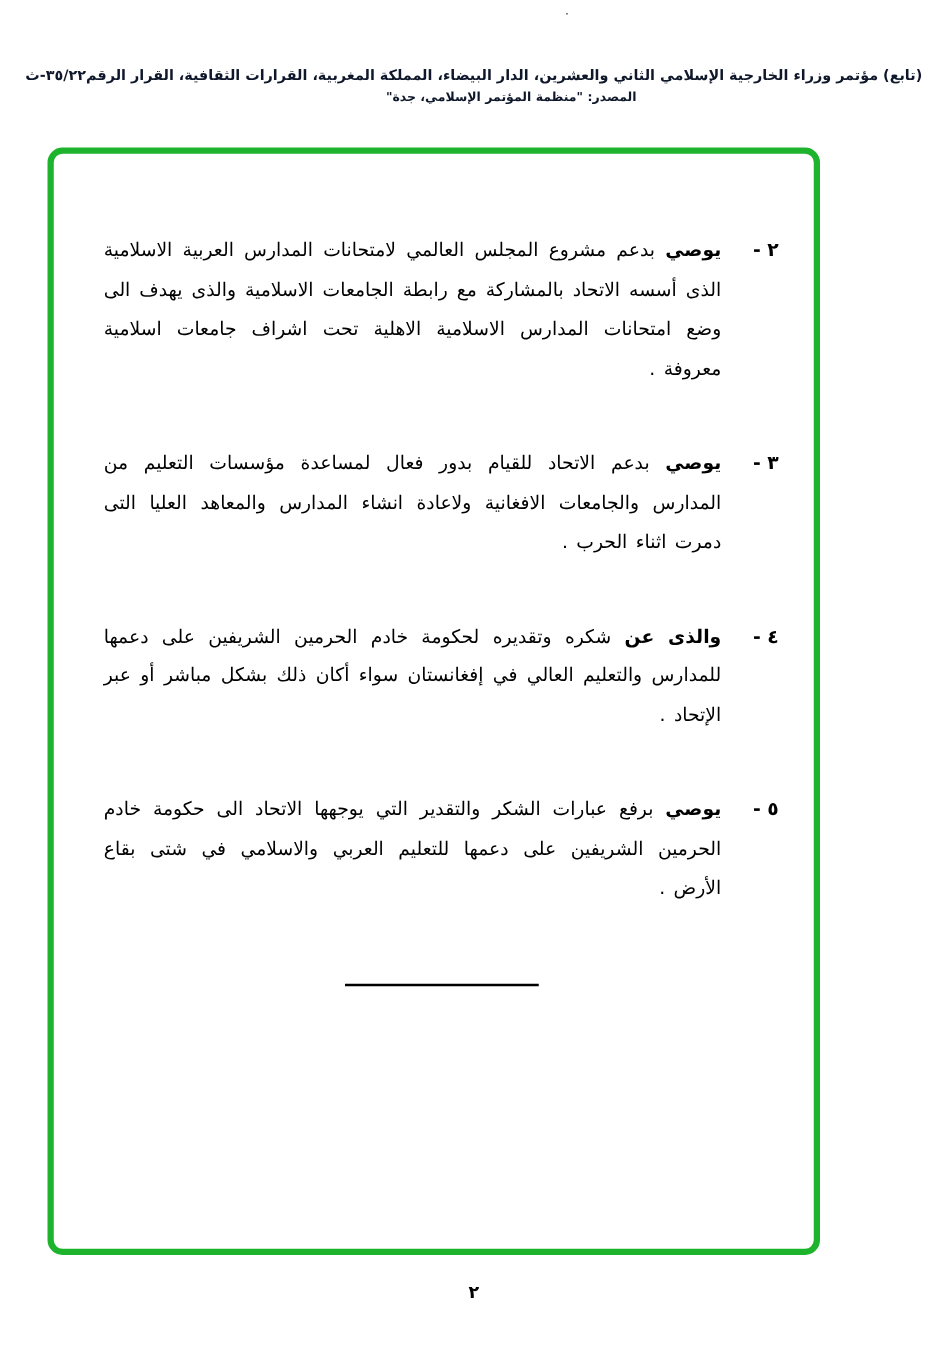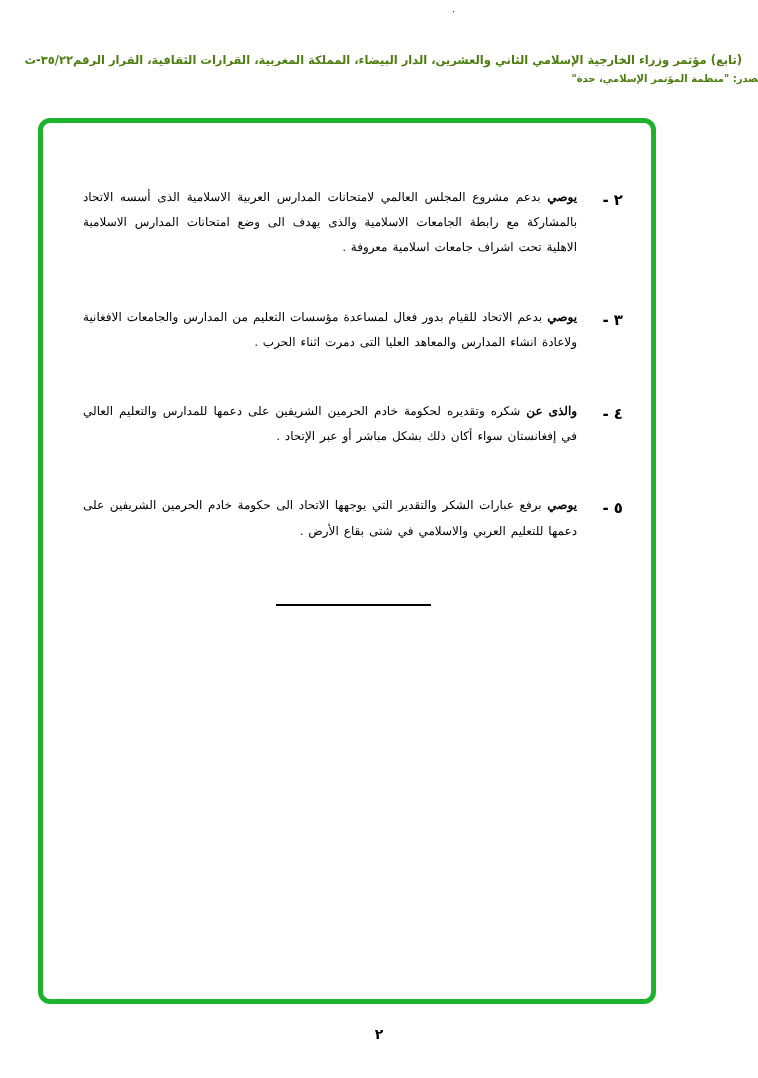--- a/index.html
+++ b/index.html
@@ -21,21 +21,22 @@
     left: 452px;
     font-size: 10px;
     color: #333;
   }
   .doc-header {
     position: absolute;
     top: 52px;
     left: 16px;
     right: 16px;
     direction: rtl;
-    color: #4d7c0f;
+    text-align: center;
+    color: #0f172a;
   }
   .doc-header .h1 {
     font-weight: bold;
     font-size: 11.5px;
     letter-spacing: 0;
     line-height: 1.5;
   }
   .doc-header .h2 {
     font-weight: bold;
     font-size: 10px;
@@ -69,25 +70,24 @@
   .item .marker {
     flex: 0 0 46px;
     font-size: 15px;
     font-weight: bold;
     line-height: 2.1;
     white-space: nowrap;
   }
   .item .text {
     flex: 1;
     margin: 0;
-    font-size: 12px;
+    font-size: 15px;
     line-height: 2.1;
     text-align: justify;
     word-spacing: 2px;
-    font-family: Liberation Serif, serif;
   }
   .item .lead {
     font-weight: bold;
   }
   .divider {
     width: 155px;
     border-top: 2px solid #000;
     margin: 60px auto 0 auto;
   }
   .page-number {

